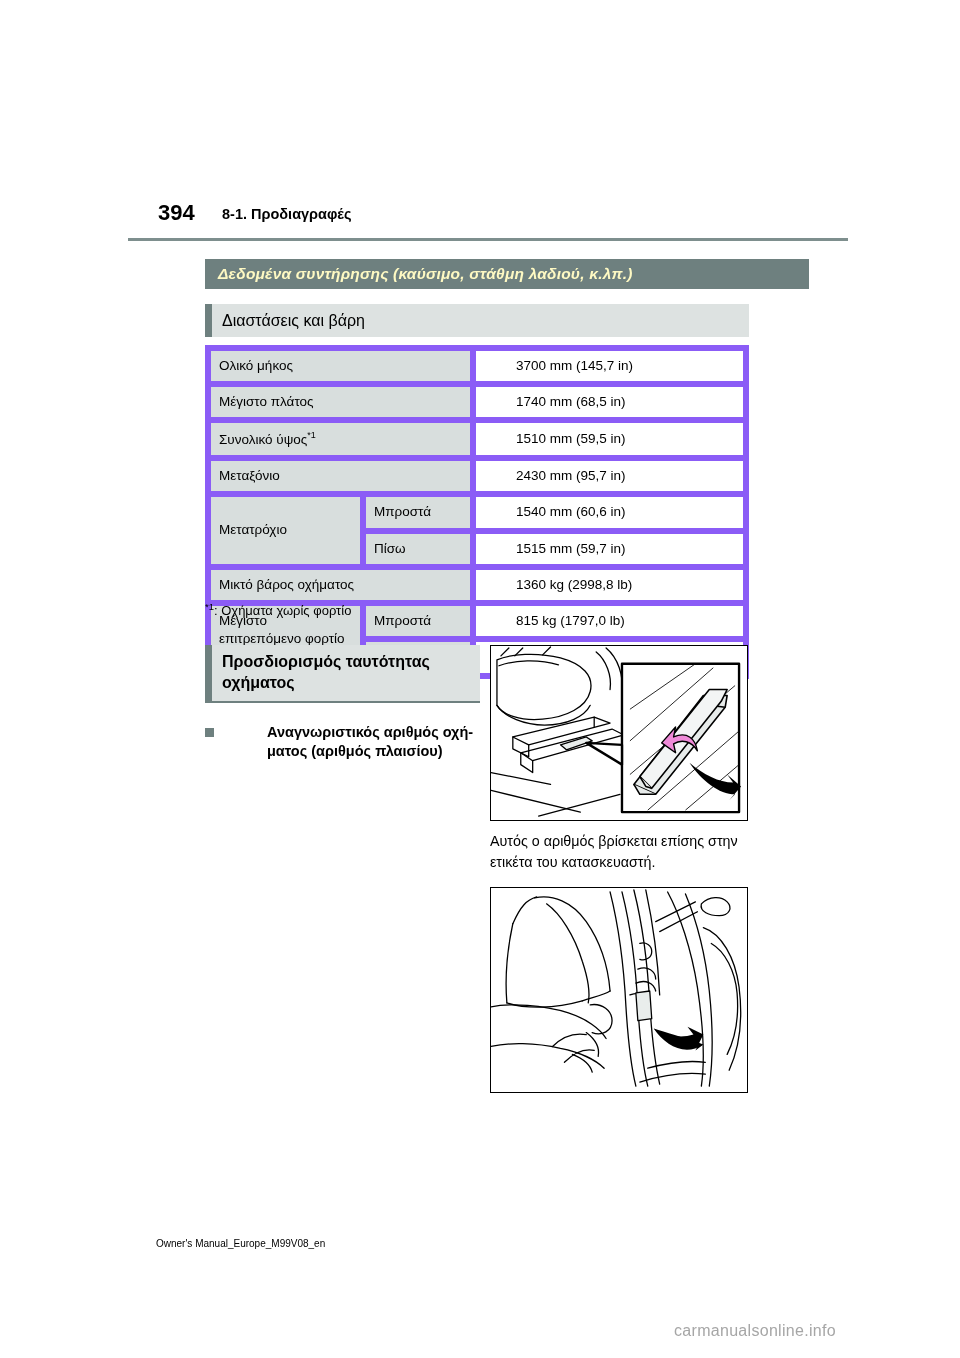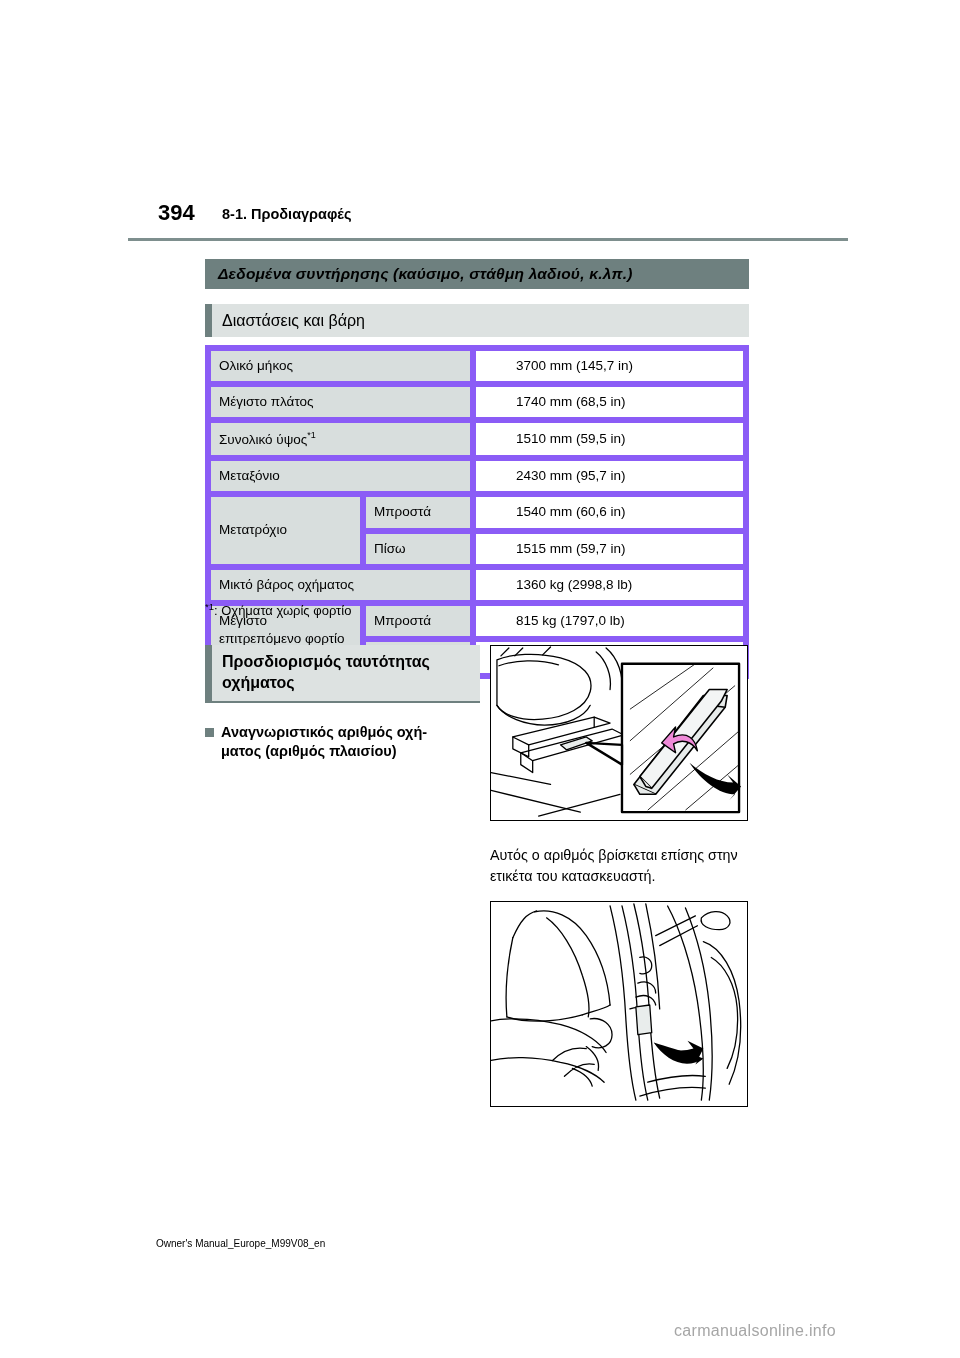--- a/index.html
+++ b/index.html
@@ -46,24 +46,24 @@
     width: 720px;
     height: 3px;
     background: #7e8f8e;
   }
 
   
   .title-bar {
     position: absolute;
     left: 205px;
     top: 259px;
-    width: 544px;
+    width: 604px;
     height: 30px;
     background: #6e807f;
-    color: #000000;
+    color: #fef9c3;
     font-size: 15.5px;
     font-weight: bold;
     font-style: italic;
     display: flex;
     align-items: center;
     padding-left: 13px;
     box-sizing: border-box;
     letter-spacing: 0.2px;
   }
 
@@ -178,34 +178,35 @@
   }
   .sub-head .bullet {
     width: 9px;
     height: 9px;
     background: #6e807f;
     flex: 0 0 auto;
     margin: 5px 7px 0 0;
   }
   .sub-head .txt {
     width: 246px;
+    margin-left: 46px;
   }
 
   .body-p {
     font-size: 14.3px;
     line-height: 1.47;
     margin-top: 14px;
     width: 270px;
   }
 
   .right-caption {
     font-size: 14.3px;
     line-height: 1.47;
     width: 258px;
-    margin-top: 24px;
+    margin-top: 10px;
   }
 
   
   .illus {
     width: 258px;
     border: 1px solid #000000;
     box-sizing: border-box;
     background: #ffffff;
     display: block;
   }

